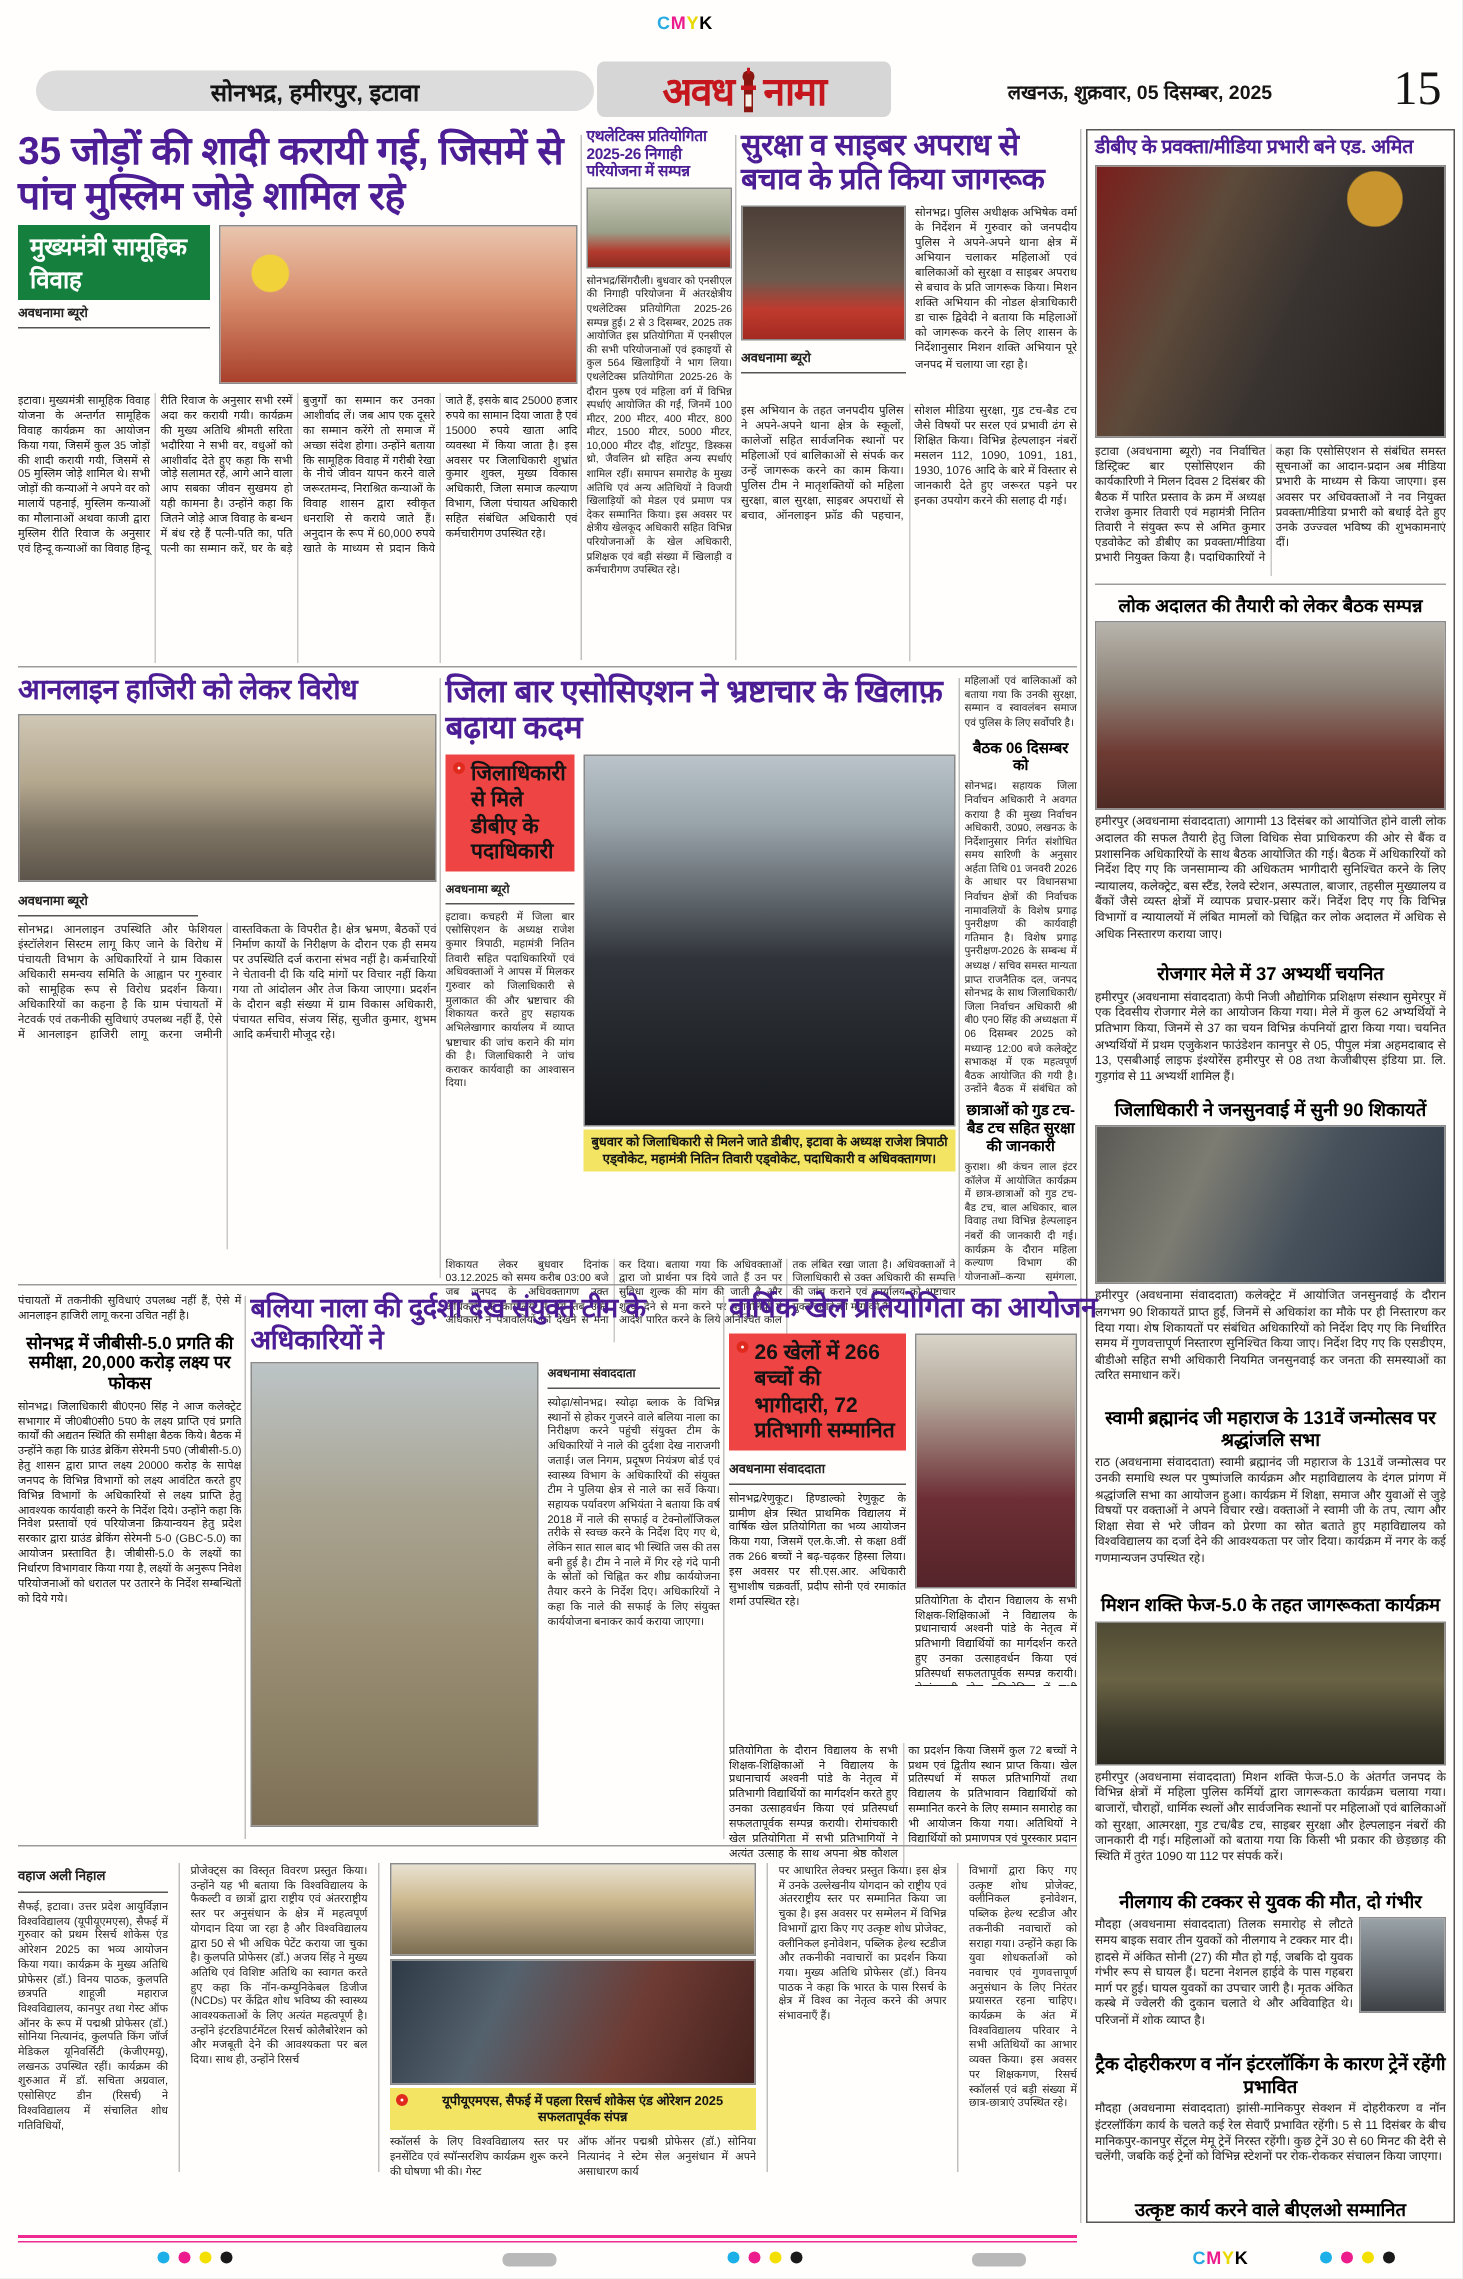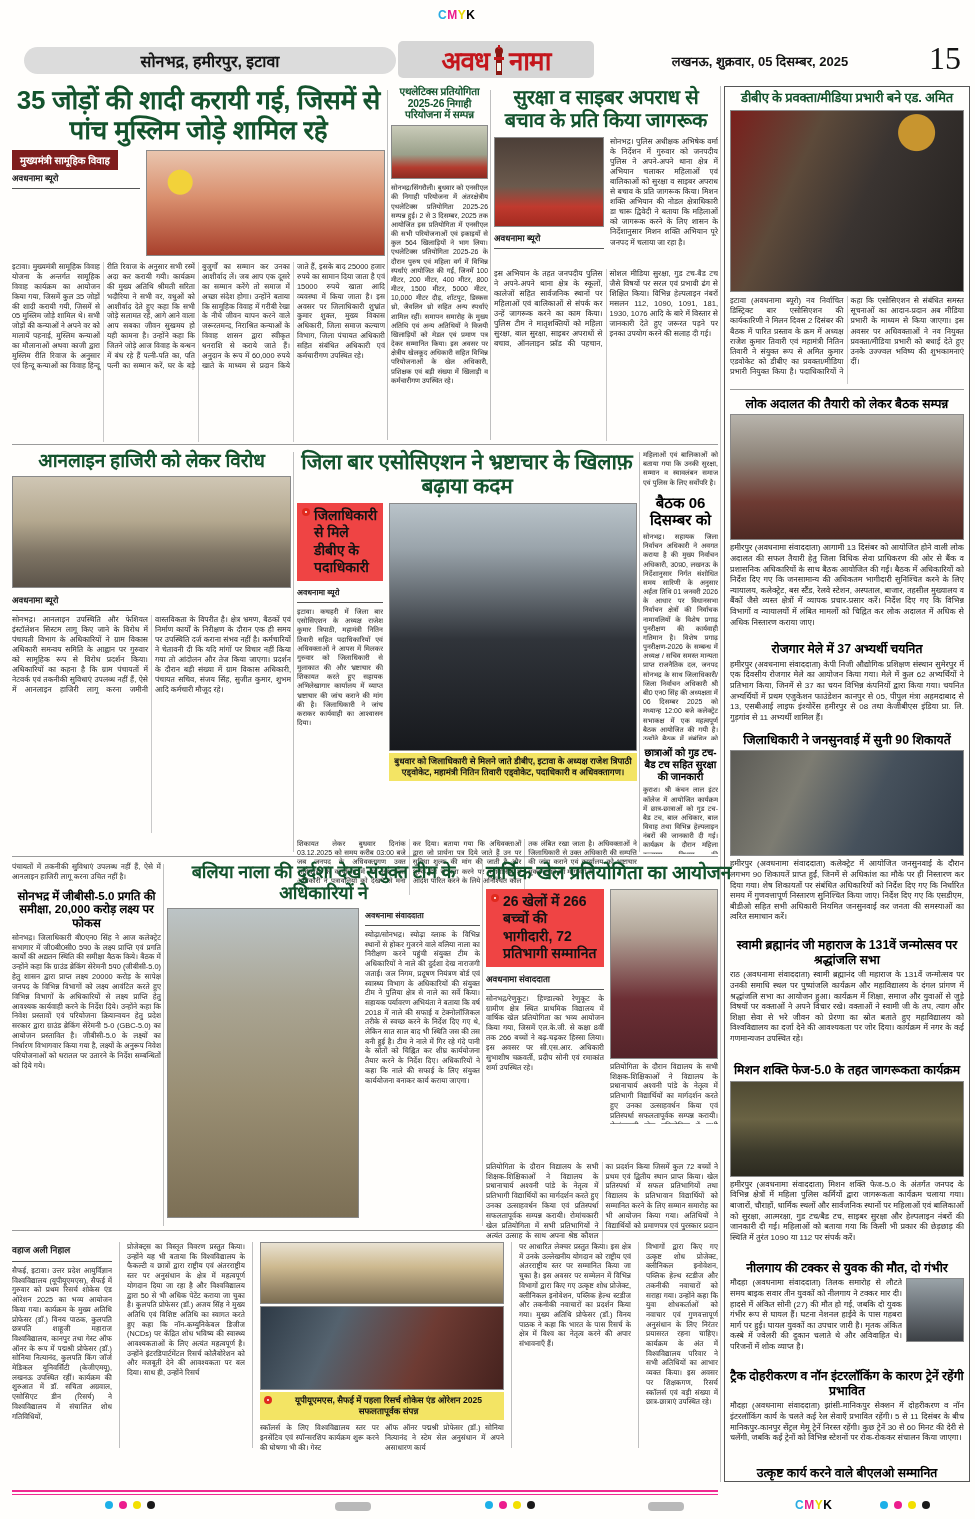--- a/index.html
+++ b/index.html
@@ -1,28 +1,28 @@
 <!DOCTYPE html>
 <html><head>
 <meta charset="utf-8">
 <style>
   *{margin:0;padding:0;box-sizing:border-box}
   html,body{background:#e8e8e8}
   #page{position:relative;width:975px;height:1519px;margin:0 auto;background:#fffefc;
         font-family:"Liberation Sans","DejaVu Sans",sans-serif;color:#141414;overflow:hidden}
   .abs{position:absolute}
-  .hl{font-weight:bold;color:#14532d;text-align:center;line-height:1.14;letter-spacing:-0.2px}
+  .hl{font-weight:bold;color:#4c1d95;text-align:left;line-height:1.14;letter-spacing:-0.2px}
   .body-txt{font-size:7.6px;line-height:1.33;text-align:justify;color:#1c1c1c;overflow:hidden}
   .cols2{column-count:2;column-gap:7px;column-rule:1px solid #c9c9c9}
   .cols3{column-count:3;column-gap:7px;column-rule:1px solid #c9c9c9}
   .cols4{column-count:4;column-gap:7px;column-rule:1px solid #c9c9c9}
   .byline{font-size:8.5px;font-weight:bold;color:#222;border-bottom:1.4px solid #555;
           padding:2px 0 5px;margin-bottom:4px}
-  .kicker-red{display:inline-block;background:#7f1d1d;color:#fff;font-weight:bold;
-              font-size:10px;padding:3px 8px}
+  .kicker-red{display:inline-block;background:#15803d;color:#fff;font-weight:bold;
+              font-size:16px;padding:3px 8px}
   .kicker-yel{background:#ef4444;font-weight:bold;font-size:14px;line-height:1.25;
               padding:4px 5px;display:flex;gap:4px;align-items:flex-start;text-align:left}
   .ring{width:8px;height:8px;border:3px solid #e02a1e;border-radius:50%;background:#fff;
         flex:none;margin-top:1px}
   .photo{position:relative;overflow:hidden;border:1px solid #8a8a8a}
   .caption-yel{background:#f3e464;font-weight:bold;font-size:8.6px;text-align:center;
                padding:3px 4px;line-height:1.3;display:flex;gap:5px;align-items:flex-start}
   .brief-h{font-weight:bold;text-align:center;font-size:12.3px;line-height:1.18;margin:7px 0 3px;color:#000}
   .vrule{background:#bfbfbf;width:1px}
   .hrule{background:#9b9b9b;height:1px}
@@ -204,21 +204,21 @@
         </div>
       </div>
     </div>
     <div class="body-txt cols3" style="margin-top:4px;height:56px;font-size:7px">शिकायत लेकर बुधवार दिनांक 03.12.2025 को समय करीब 03:00 बजे जब जनपद के अधिवक्तागण उक्त अधिकारी के कार्यालय में गये तब उक्त अधिकारी ने पत्रावलियों को देखने से मना कर दिया। बताया गया कि अधिवक्ताओं द्वारा जो प्रार्थना पत्र दिये जाते हैं उन पर सुविधा शुल्क की मांग की जाती है और शुल्क देने से मना करने पर पत्रावलियों में आदेश पारित करने के लिये अनिश्चित काल तक लंबित रखा जाता है। अधिवक्ताओं ने जिलाधिकारी से उक्त अधिकारी की सम्पत्ति की जांच कराने एवं कार्यालय को भ्रष्टाचार मुक्त कराने की मांग की है।</div>
   </div>
 
   <div class="abs vrule" style="left:639px;top:452px;height:400px"></div>
 
   <div class="abs" style="left:643px;top:450px;width:75px;height:404px;overflow:hidden">
     <div class="body-txt" style="font-size:6.9px">महिलाओं एवं बालिकाओं को बताया गया कि उनकी सुरक्षा, सम्मान व स्वावलंबन समाज एवं पुलिस के लिए सर्वोपरि है।</div>
-    <div class="brief-h" style="font-size:15px">बैठक 06 दिसम्बर को</div>
+    <div class="brief-h" style="font-size:10px">बैठक 06 दिसम्बर को</div>
     <div class="body-txt" style="font-size:6.9px;height:208px">सोनभद्र। सहायक जिला निर्वाचन अधिकारी ने अवगत कराया है की मुख्य निर्वाचन अधिकारी, उ0प्र0, लखनऊ के निर्देशानुसार निर्गत संशोधित समय सारिणी के अनुसार अर्हता तिथि 01 जनवरी 2026 के आधार पर विधानसभा निर्वाचन क्षेत्रों की निर्वाचक नामावलियों के विशेष प्रगाढ़ पुनरीक्षण की कार्यवाही गतिमान है। विशेष प्रगाढ़ पुनरीक्षण-2026 के सम्बन्ध में अध्यक्ष / सचिव समस्त मान्यता प्राप्त राजनैतिक दल, जनपद सोनभद्र के साथ जिलाधिकारी/जिला निर्वाचन अधिकारी श्री बी0 एन0 सिंह की अध्यक्षता में 06 दिसम्बर 2025 को मध्यान्ह 12:00 बजे कलेक्ट्रेट सभाकक्ष में एक महत्वपूर्ण बैठक आयोजित की गयी है। उन्होंने बैठक में संबंधित को ससमय प्रतिभाग करने को कहा है।</div>
     <div class="brief-h" style="font-size:10px">छात्राओं को गुड टच-बैड टच सहित सुरक्षा की जानकारी</div>
     <div class="body-txt" style="font-size:6.9px;height:110px">कुराश। श्री कंचन लाल इंटर कॉलेज में आयोजित कार्यक्रम में छात्र-छात्राओं को गुड टच-बैड टच, बाल अधिकार, बाल विवाह तथा विभिन्न हेल्पलाइन नंबरों की जानकारी दी गई। कार्यक्रम के दौरान महिला कल्याण विभाग की योजनाओं–कन्या सुमंगला, बाल सेवा योजना, स्पॉन्सरशिप और निराश्रित महिला पेंशन–की भी जानकारी उपलब्ध कराई गई।</div>
   </div>
 
   <div class="abs hrule" style="left:12px;top:856px;width:706px"></div>
 
   <div class="abs" style="left:12px;top:862px;width:149px;height:366px;overflow:hidden">
     <div class="body-txt" style="font-size:7.4px">पंचायतों में तकनीकी सुविधाएं उपलब्ध नहीं हैं, ऐसे में आनलाइन हाजिरी लागू करना उचित नहीं है।</div>
     <div class="brief-h" style="font-size:11.6px">सोनभद्र में जीबीसी-5.0 प्रगति की समीक्षा, 20,000 करोड़ लक्ष्य पर फोकस</div>

